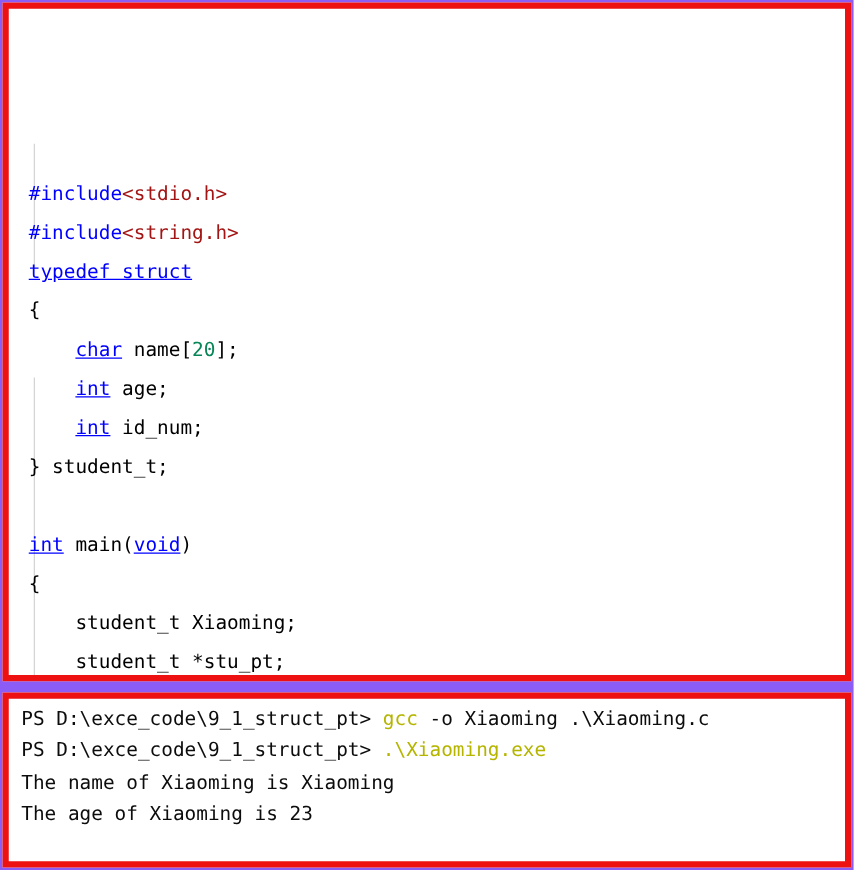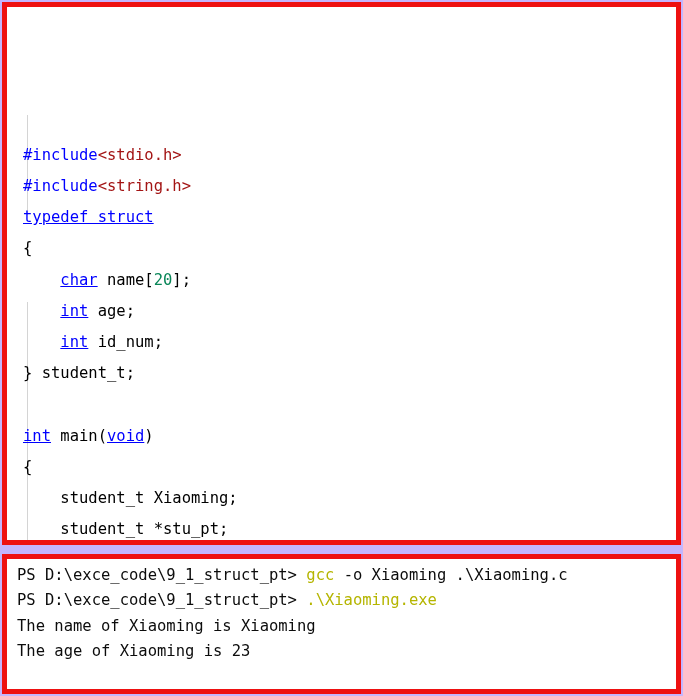--- a/index.html
+++ b/index.html
@@ -12,21 +12,21 @@
     height: 696px;
     font-family: "DejaVu Sans Mono", monospace;
     overflow: hidden;
   }
 
   .screen {
     width: 683px;
     height: 696px;
     display: flex;
     flex-direction: column;
-    background: #c4b5fd;
+    background: #8b5cf6;
     box-sizing: border-box;
   }
 
   
   .code-panel {
     position: relative;
     box-sizing: border-box;
     margin: 2px 2px 0 2px;
     border: 5px solid #ee1111;
     background: #ffffff;

